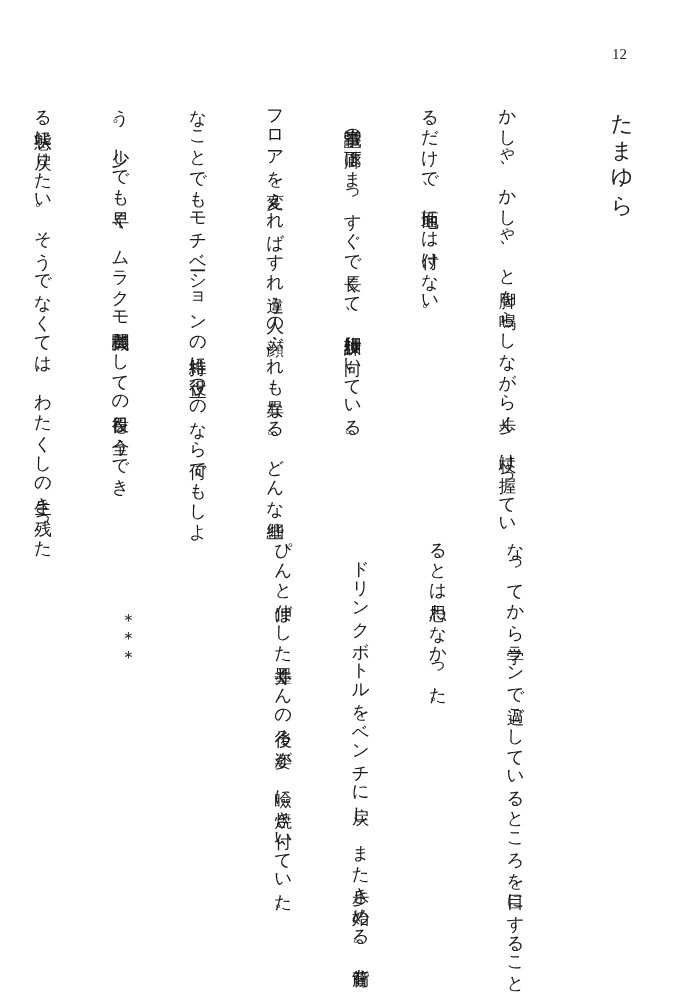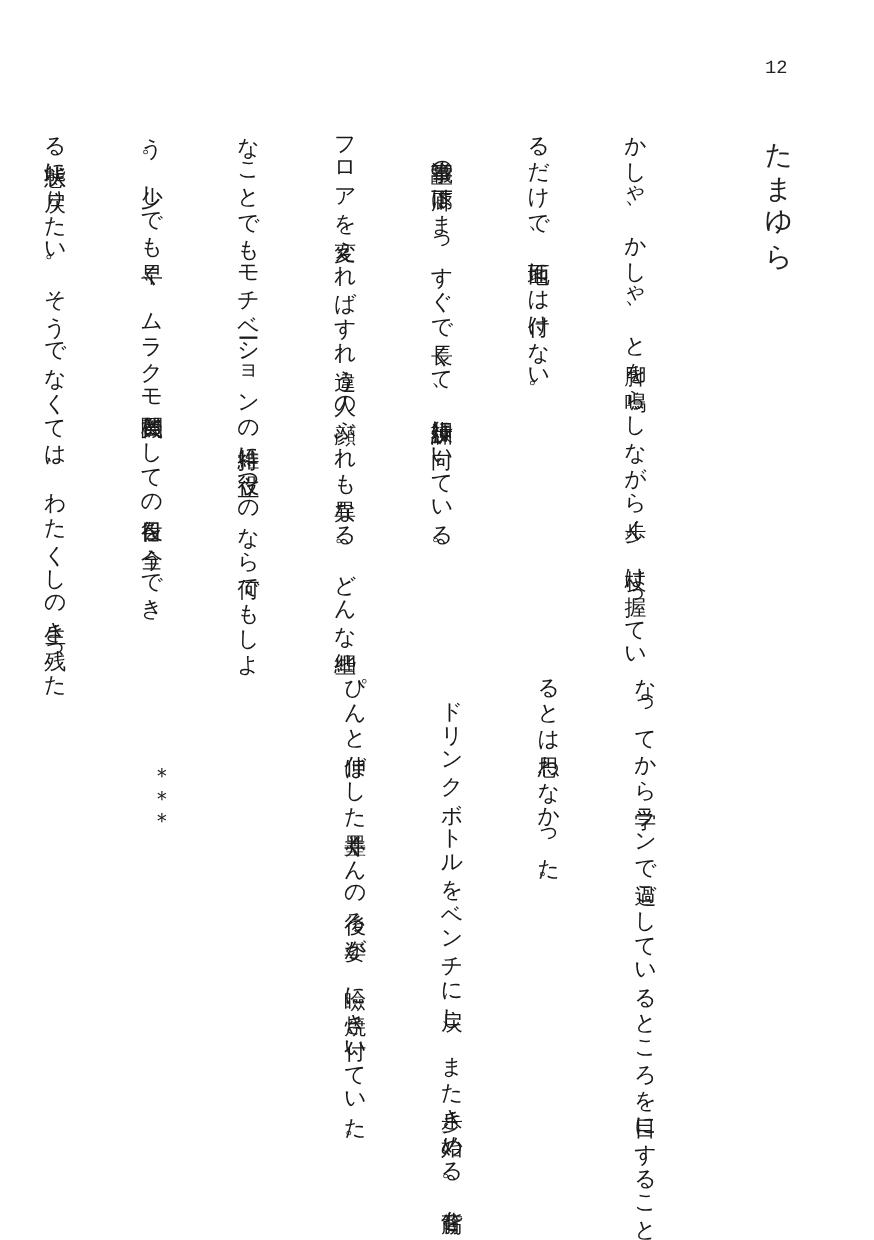--- a/index.html
+++ b/index.html
@@ -1,18 +1,18 @@
 <!DOCTYPE html>
 <html><head>
 <meta charset="utf-8">
 <style>
   html, body { margin: 0; padding: 0; background: #ffffff; }
   body { width: 699px; height: 992px; position: relative; overflow: hidden;
          font-family: "DejaVu Sans", "Liberation Sans", sans-serif; color: #1a1a1a; }
-  .page-number { position: absolute; top: 46px; left: 612px; font-family: Liberation Mono, monospace;
+  .page-number { position: absolute; top: 46px; left: 612px; font-family: Liberation Serif, serif;
                  font-size: 15px; color: #222; }
   .title { position: absolute; top: 98px; left: 607px; writing-mode: vertical-rl; font-size: 22px;
            letter-spacing: 2px; color: #222; font-family: "DejaVu Serif", serif; }
   .block { position: absolute; writing-mode: vertical-rl; font-size: 17.5px; line-height: 25.8px;
            letter-spacing: 0.6px; white-space: pre; }
   .block-top { top: 97px; right: 128px; height: 420px; }
   .block-bottom { top: 530px; right: 120px; height: 420px; }
   .col { display: block; }
 </style>
 </head>

